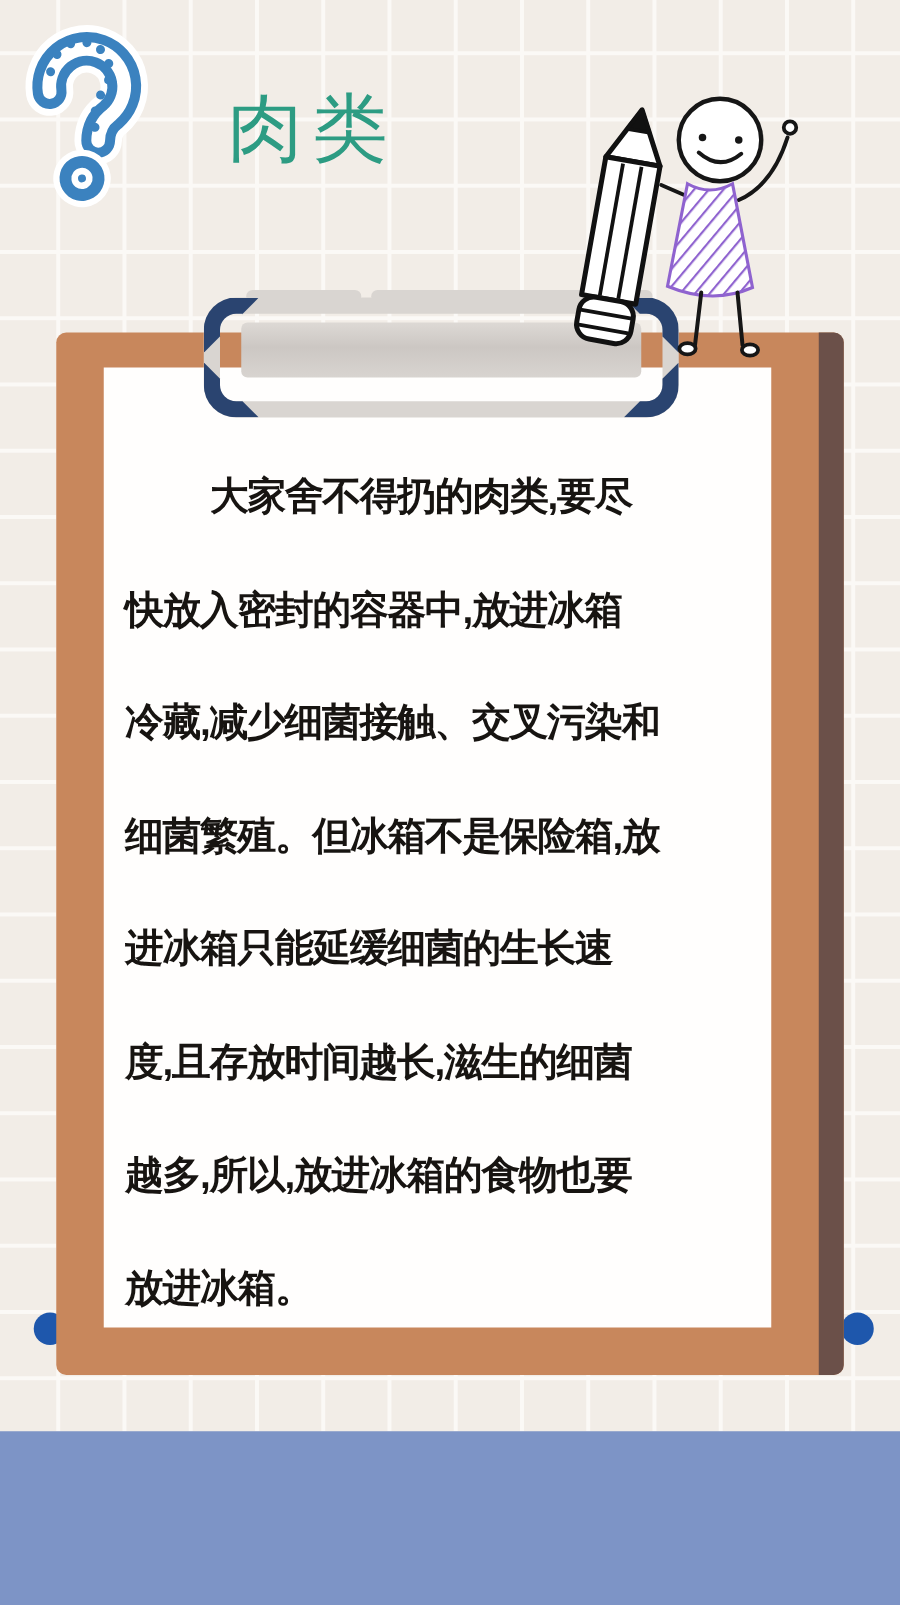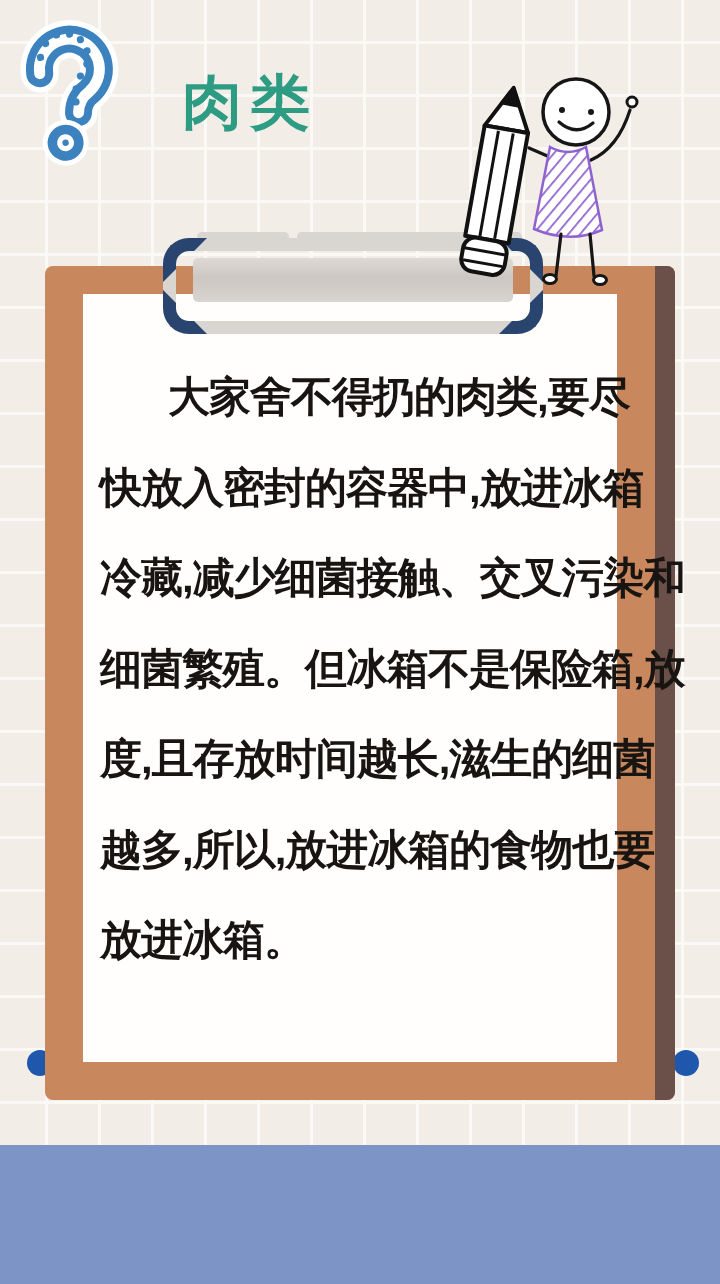--- a/index.html
+++ b/index.html
@@ -23,21 +23,21 @@
     background-size:53px 53px;background-position:-8px -12px;
     z-index:0;
   }
   .footer-bar{
     position:absolute;left:0;top:1145px;width:720px;height:139px;
     background:var(--footer-blue);z-index:8;
   }
   .qicon{position:absolute;left:12px;top:8px;width:110px;height:160px;z-index:3;}
   .page-title{
     position:absolute;left:182px;top:70px;z-index:3;
-    font-size:60px;line-height:1.1;font-weight:700;letter-spacing:8px;
+    font-size:60px;line-height:1.1;font-weight:400;letter-spacing:8px;
     color:var(--title-teal);
   }
   
   .board-frame{
     position:absolute;left:45px;top:266px;width:630px;height:834px;
     background:var(--frame-brown);border-radius:8px;z-index:2;
   }
   .board-frame-shadow{
     position:absolute;left:655px;top:266px;width:20px;height:834px;
     background:var(--frame-shadow);border-radius:0 8px 8px 0;z-index:2;
@@ -63,21 +63,21 @@
     border:13px solid var(--clip-gray);border-radius:26px;
   }
   .clip-corner{position:absolute;width:44px;height:44px;border:13px solid transparent;box-sizing:border-box;}
   .clip-corner.tl{left:0;top:0;border-top-color:var(--clip-navy);border-left-color:var(--clip-navy);border-top-left-radius:26px;}
   .clip-corner.tr{right:0;top:0;border-top-color:var(--clip-navy);border-right-color:var(--clip-navy);border-top-right-radius:26px;}
   .clip-corner.bl{left:0;bottom:0;border-bottom-color:var(--clip-navy);border-left-color:var(--clip-navy);border-bottom-left-radius:26px;}
   .clip-corner.br{right:0;bottom:0;border-bottom-color:var(--clip-navy);border-right-color:var(--clip-navy);border-bottom-right-radius:26px;}
   
   .note-text{
     position:absolute;left:100px;top:352px;width:517px;z-index:4;
-    color:var(--text-black);font-weight:700;font-size:42px;letter-spacing:-1px;
+    color:var(--text-black);font-weight:700;font-size:31px;letter-spacing:-1px;
   }
   .note-line{line-height:90.5px;white-space:nowrap;}
   .note-line.indent{padding-left:68px;}
   .doodle{position:absolute;left:0;top:0;width:720px;height:1284px;z-index:6;pointer-events:none;}
 </style>
 </head>
 <body>
 
 <div class="grid-bg"></div>
 
@@ -112,20 +112,21 @@
 
 <div class="board-frame"></div>
 <div class="board-frame-shadow"></div>
 <div class="board-paper"></div>
 
 <div class="note-text">
   <div class="note-line indent">大家舍不得扔的肉类,要尽</div>
   <div class="note-line">快放入密封的容器中,放进冰箱</div>
   <div class="note-line">冷藏,减少细菌接触、交叉污染和</div>
   <div class="note-line">细菌繁殖。但冰箱不是保险箱,放</div>
+  <div class="note-line">进冰箱只能延缓细菌的生长速</div>
   <div class="note-line">度,且存放时间越长,滋生的细菌</div>
   <div class="note-line">越多,所以,放进冰箱的食物也要</div>
   <div class="note-line">放进冰箱。</div>
 </div>
 
 <div class="clip">
   <div class="clip-strip s1"></div>
   <div class="clip-strip s2"></div>
   <div class="clip-bar"></div>
   <div class="clip-ring"></div>

